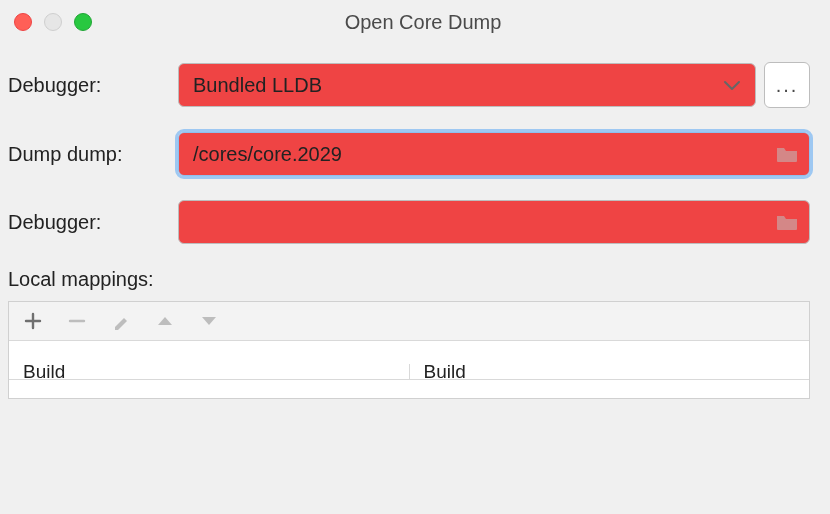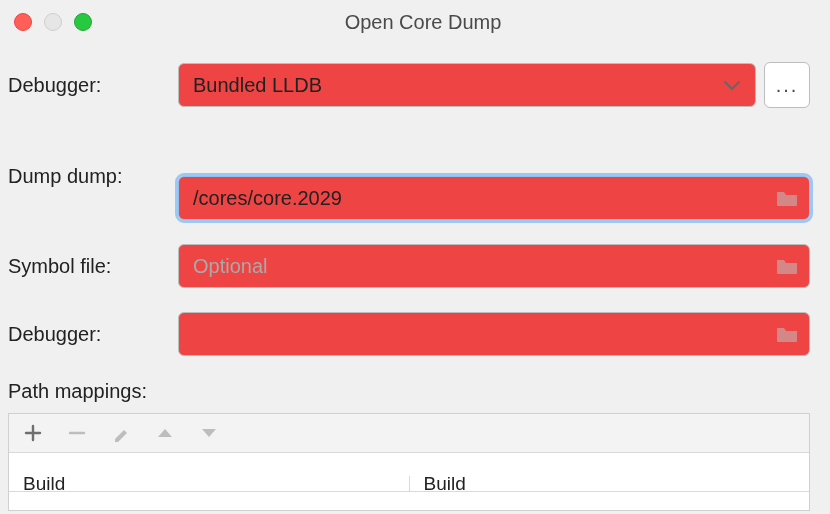--- a/index.html
+++ b/index.html
@@ -71,21 +71,20 @@
     align-items: center;
     padding: 0 14px;
     font-size: 20px;
     color: #222;
     box-sizing: border-box;
     position: relative;
   }
   .textfield.focused {
     outline: 3px solid #9ec8f2;
     border-color: #8fbfee;
-    margin-top: 44px;
   }
   .textfield input {
     border: none;
     outline: none;
     font: inherit;
     flex: 1;
     background: transparent;
     color: #222;
     padding: 0;
   }
@@ -212,45 +211,34 @@
     <div class="textfield focused">
       <input type="text" value="/cores/core.2029" style="">
       <span class="folder-slot">
         <svg viewBox="0 0 24 20">
             <path d="M2 4h7l2 3h11v10a1 1 0 0 1-1 1H3a1 1 0 0 1-1-1V4z" fill="#bfbfbf"></path>
           </svg>
       </span>
     </div>
   </div>
 
-  <div class="row">
-    <label>Symbol file:</label>
-    <div class="textfield">
-      <input type="text" placeholder="Optional" style="">
-      <span class="folder-slot">
-        <svg viewBox="0 0 24 20">
-            <path d="M2 4h7l2 3h11v10a1 1 0 0 1-1 1H3a1 1 0 0 1-1-1V4z" fill="#bfbfbf"></path>
-          </svg>
-      </span>
-    </div>
-  </div>
 
   <div class="row">
     <label>Debugger:</label>
     <div class="textfield">
       <input type="text" value="" style="">
       <span class="folder-slot">
         <svg viewBox="0 0 24 20">
             <path d="M2 4h7l2 3h11v10a1 1 0 0 1-1 1H3a1 1 0 0 1-1-1V4z" fill="#bfbfbf"></path>
           </svg>
       </span>
     </div>
   </div>
 
-  <div class="section-label">Path mappings:</div>
+  <div class="section-label">Local mappings:</div>
 
   <div class="mappings">
     <div class="mappings-toolbar">
       <div class="tb-btn enabled" title="Add">
         <svg width="18" height="18" viewBox="0 0 18 18">
             <path d="M9 2v14M2 9h14" stroke="currentColor" stroke-width="2.4" stroke-linecap="round"></path>
           </svg>
       </div>
       <div class="tb-btn disabled" title="Remove">
         <svg width="18" height="18" viewBox="0 0 18 18">

